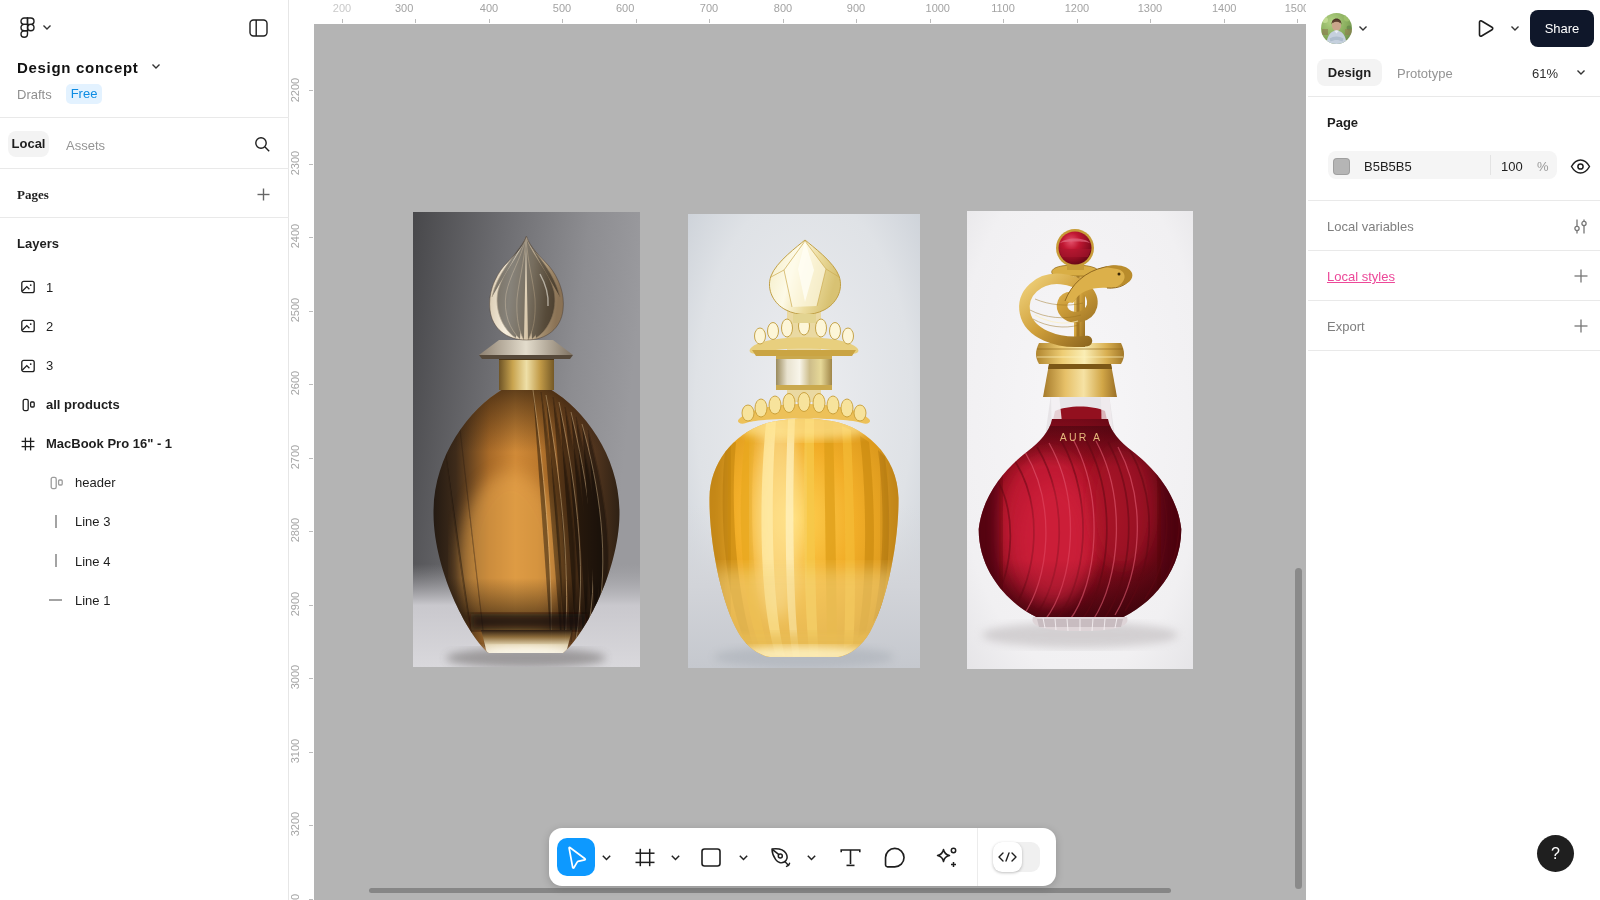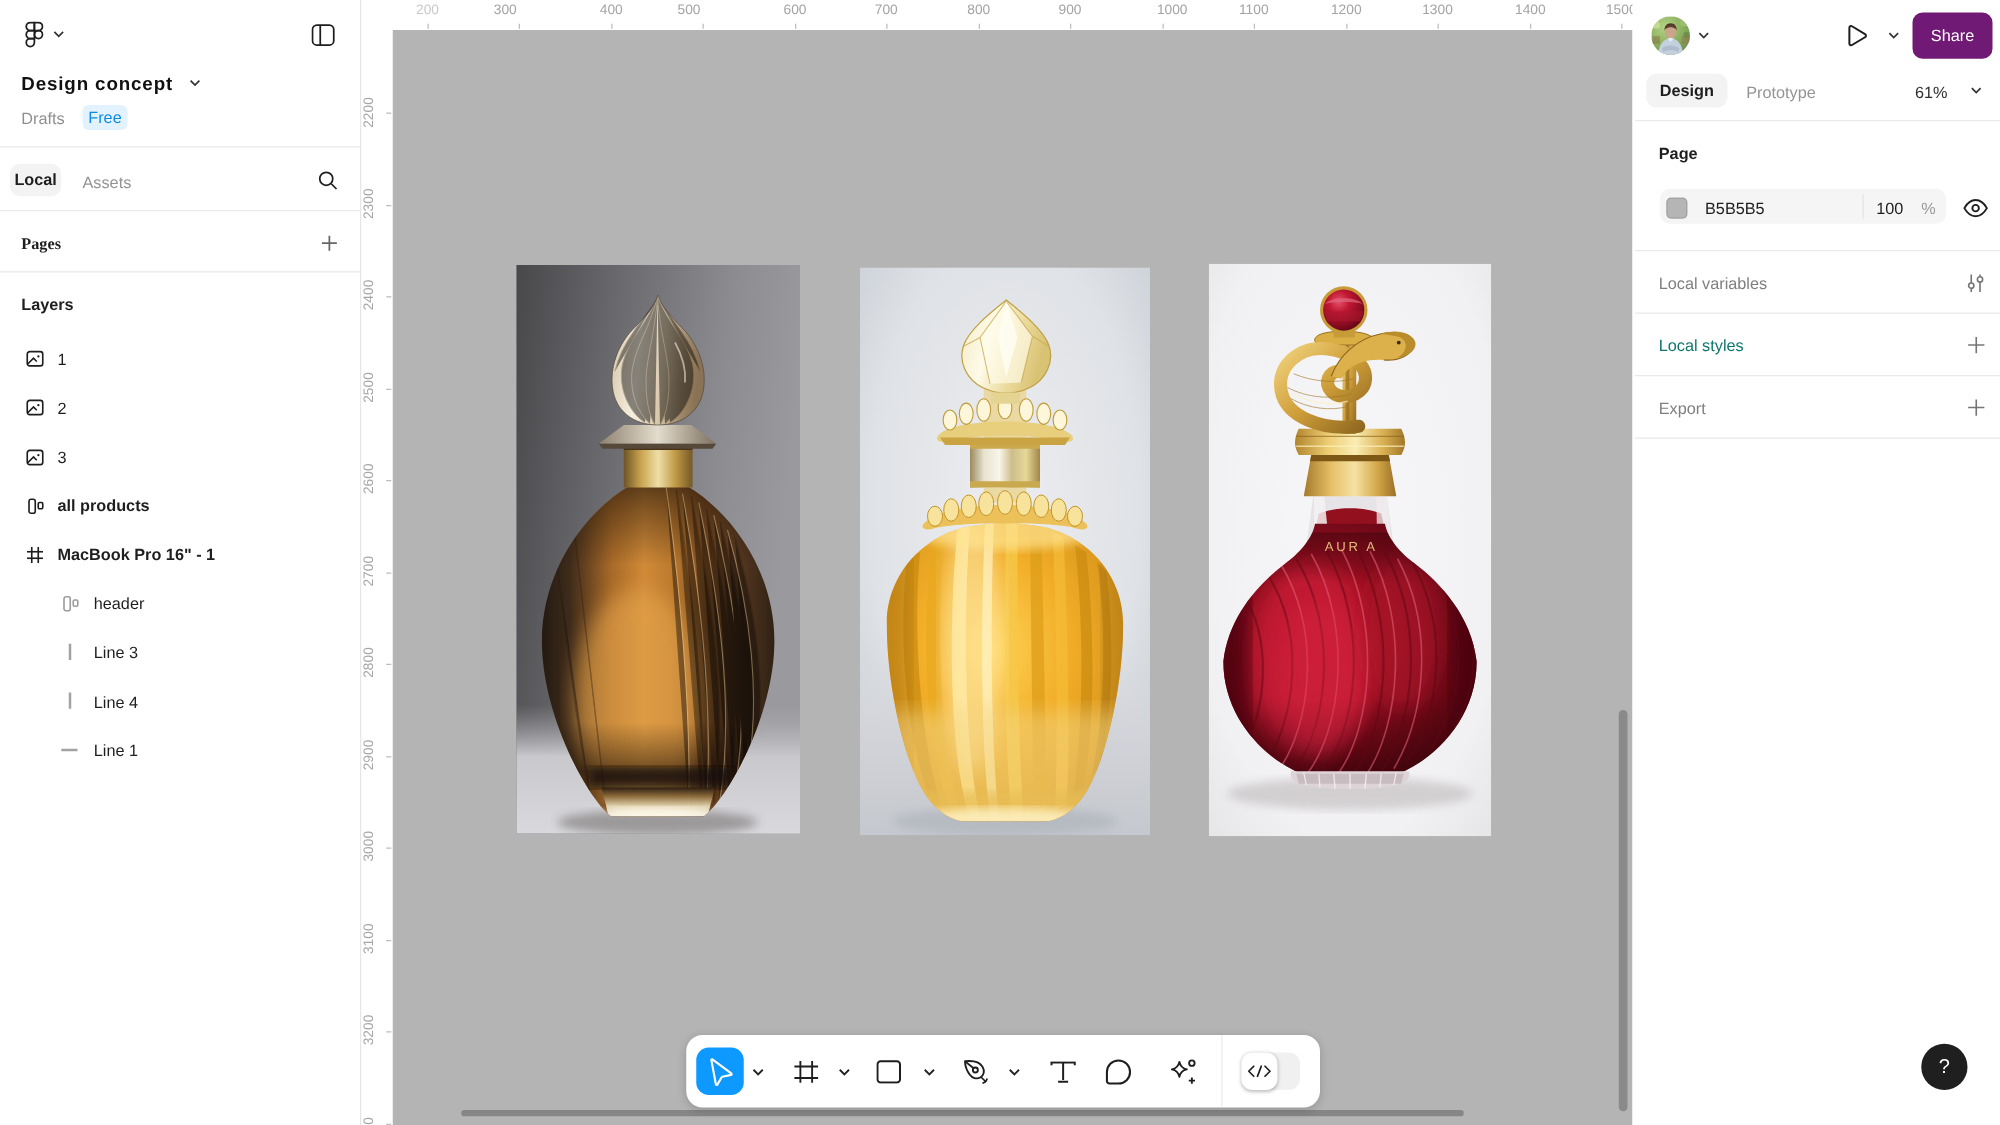--- a/index.html
+++ b/index.html
@@ -43,23 +43,23 @@
 <div id="stage">
   <div id="canvas" class="abs"></div>
 
   <div id="topruler" class="abs">
       <div class="rnum" style="left:8px; top:2px; width:40px; text-align:center; color:#c9c9c9;">200</div>
       <div class="rtick-t" style="left:28px;"></div>
       <div class="rnum" style="left:81px; top:2px; width:40px; text-align:left; color:#a3a3a3;">300</div>
       <div class="rtick-t" style="left:101px;"></div>
       <div class="rnum" style="left:155px; top:2px; width:40px; text-align:center; color:#a3a3a3;">400</div>
       <div class="rtick-t" style="left:175px;"></div>
-      <div class="rnum" style="left:228px; top:2px; width:40px; text-align:left; color:#a3a3a3;">500</div>
+      <div class="rnum" style="left:228px; top:2px; width:40px; text-align:center; color:#a3a3a3;">500</div>
       <div class="rtick-t" style="left:248px;"></div>
-      <div class="rnum" style="left:302px; top:2px; width:40px; text-align:center; color:#a3a3a3;">600</div>
+      <div class="rnum" style="left:302px; top:2px; width:40px; color:#a3a3a3;">600</div>
       <div class="rtick-t" style="left:322px;"></div>
       <div class="rnum" style="left:375px; top:2px; width:40px; text-align:center; color:#a3a3a3;">700</div>
       <div class="rtick-t" style="left:395px;"></div>
       <div class="rnum" style="left:449px; top:2px; width:40px; text-align:center; color:#a3a3a3;">800</div>
       <div class="rtick-t" style="left:469px;"></div>
       <div class="rnum" style="left:522px; top:2px; width:40px; text-align:center; color:#a3a3a3;">900</div>
       <div class="rtick-t" style="left:542px;"></div>
       <div class="rnum" style="left:596px; top:2px; width:40px; text-align:right; color:#a3a3a3;">1000</div>
       <div class="rtick-t" style="left:616px;"></div>
       <div class="rnum" style="left:669px; top:2px; width:40px; text-align:center; color:#a3a3a3;">1100</div>
@@ -640,21 +640,21 @@
     </div>
     <svg class="abs" style="left:50px; top:25px;" width="10" height="7" viewBox="0 0 10 7" fill="none" stroke="#333" stroke-width="1.4">
         <path d="M1.5 1.5 L5 5 L8.5 1.5"></path>
       </svg>
     <svg class="abs" style="left:169px; top:19px;" width="18" height="19" viewBox="0 0 18 19" fill="none" stroke="#1e1e1e" stroke-width="1.6" stroke-linejoin="round">
         <path d="M2.5 3.2 C2.5 2.1 3.7 1.4 4.6 2 L15 8.3 C16 8.9 16 10.2 15 10.8 L4.6 17 C3.7 17.6 2.5 16.9 2.5 15.8 Z"></path>
       </svg>
     <svg class="abs" style="left:202px; top:25px;" width="10" height="7" viewBox="0 0 10 7" fill="none" stroke="#333" stroke-width="1.4">
         <path d="M1.5 1.5 L5 5 L8.5 1.5"></path>
       </svg>
-    <div class="abs" style="left:222px; top:10px; width:64px; height:37px; background:#701a75; border-radius:8px; color:#fff; font-size:13px; text-align:center; line-height:37px;">Share</div>
+    <div class="abs" style="left:222px; top:10px; width:64px; height:37px; background:#0f172a; border-radius:8px; color:#fff; font-size:13px; text-align:center; line-height:37px;">Share</div>
     <div class="abs" style="left:9px; top:59px; width:65px; height:27px; background:#f3f3f3; border-radius:8px; text-align:center; line-height:27px; font-size:13px; font-weight:bold; color:#1e1e1e;">Design</div>
     <div class="abs txt13" style="left:89px; top:66px; color:#949494;">Prototype</div>
     <div class="abs txt13" style="left:224px; top:66px; color:#2e2e2e;">61%</div>
     <svg class="abs" style="left:268px; top:69px;" width="10" height="7" viewBox="0 0 10 7" fill="none" stroke="#333" stroke-width="1.4">
         <path d="M1.5 1.5 L5 5 L8.5 1.5"></path>
       </svg>
     <div class="rdiv" style="top:96px;"></div>
     <div class="abs txt13 semib" style="left:19px; top:115px;">Page</div>
 
     <div class="abs" style="left:20px; top:151px; width:229px; height:28px; background:#f5f5f5; border-radius:8px;"></div>
@@ -669,21 +669,21 @@
       </svg>
     <div class="rdiv" style="top:200px;"></div>
     <div class="abs txt13" style="left:19px; top:219px; color:#7f7f7f;">Local variables</div>
     <svg class="abs" style="left:264px; top:218px;" width="17" height="17" viewBox="0 0 17 17" fill="none" stroke="#767676" stroke-width="1.3">
         <line x1="5" y1="1.5" x2="5" y2="15.5"></line>
         <line x1="12" y1="1.5" x2="12" y2="15.5"></line>
         <circle cx="5" cy="10.5" r="2.1" fill="#fff"></circle>
         <circle cx="12" cy="5.5" r="2.1" fill="#fff"></circle>
       </svg>
     <div class="rdiv" style="top:250px;"></div>
-    <div class="abs txt13" style="left:19px; top:269px; color:#0f766e;">Local styles</div>
+    <div class="abs txt13" style="left:19px; top:269px; color:#ec4899;text-decoration:underline;">Local styles</div>
     <svg class="abs" style="left:266px; top:269px;" width="14" height="14" viewBox="0 0 14 14" fill="none" stroke="#767676" stroke-width="1.3">
         <line x1="7" y1="0.5" x2="7" y2="13.5"></line>
         <line x1="0.5" y1="7" x2="13.5" y2="7"></line>
       </svg>
     <div class="rdiv" style="top:300px;"></div>
     <div class="abs txt13" style="left:19px; top:319px; color:#7f7f7f;">Export</div>
     <svg class="abs" style="left:266px; top:319px;" width="14" height="14" viewBox="0 0 14 14" fill="none" stroke="#767676" stroke-width="1.3">
         <line x1="7" y1="0.5" x2="7" y2="13.5"></line>
         <line x1="0.5" y1="7" x2="13.5" y2="7"></line>
       </svg>

